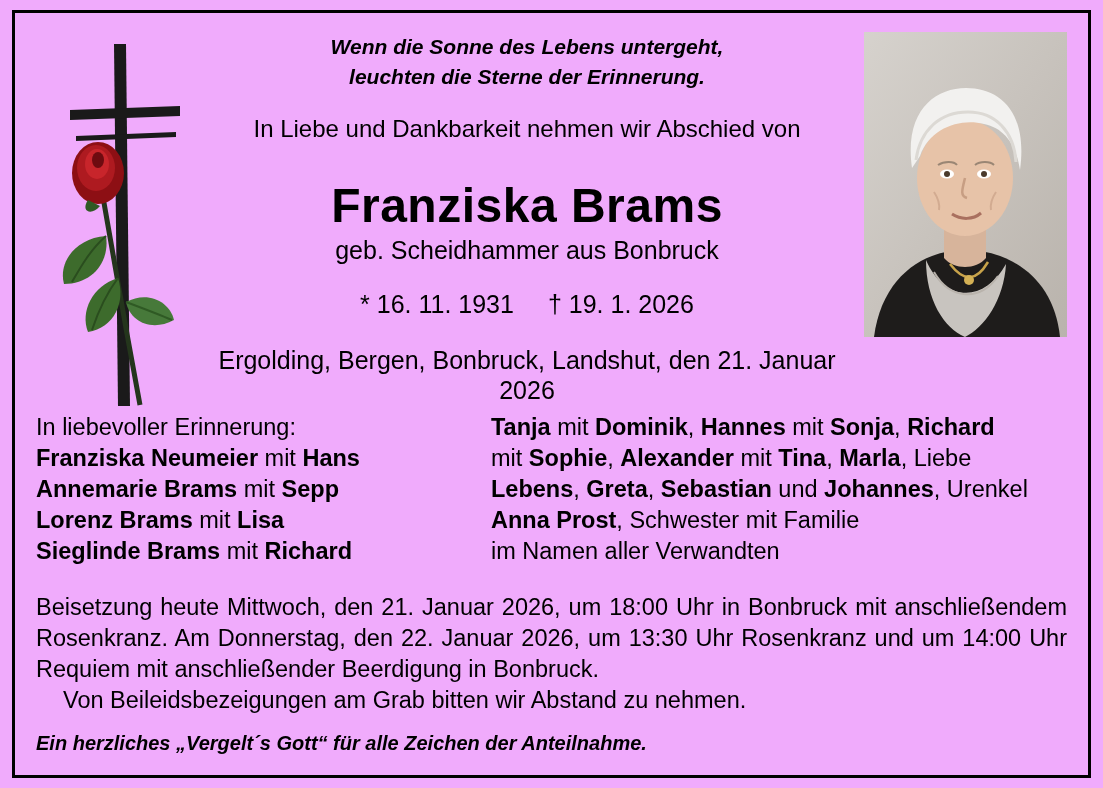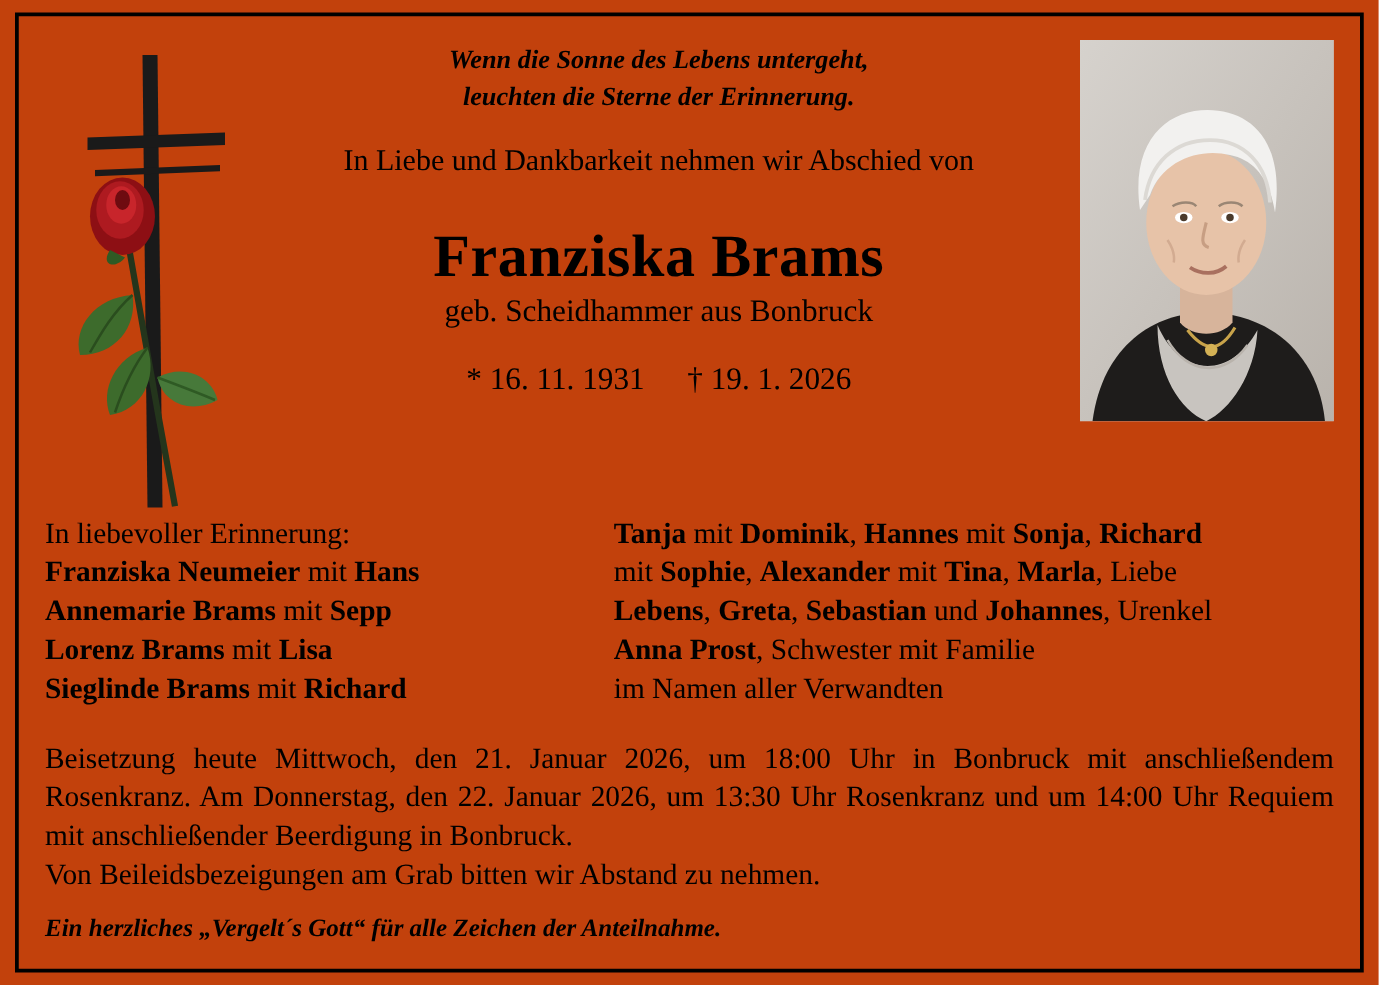--- a/index.html
+++ b/index.html
@@ -4,23 +4,23 @@
 <style>
   html, body {
     margin: 0;
     padding: 0;
     background: #ffffff;
   }
   .page {
     position: relative;
     width: 1103px;
     height: 788px;
-    background: #c2410c;
+    background: #f0abfc;
     box-sizing: border-box;
-    font-family: Liberation Serif, serif;
+    font-family: Liberation Sans, sans-serif;
     color: #000000;
     overflow: hidden;
   }
   .border-frame {
     position: absolute;
     left: 12px;
     top: 10px;
     width: 1079px;
     height: 768px;
     border: 3px solid #000000;
@@ -130,20 +130,21 @@
     top: 572px;
     width: 1031px;
     font-size: 23.5px;
     line-height: 31px;
   }
   .bottom .just {
     text-align: justify;
   }
   .bottom .p2 {
     margin-top: 0;
+    margin-left: 27px;
   }
   .thanks {
     margin-top: 12px;
     font-style: italic;
     font-weight: bold;
     font-size: 20px;
   }
 </style>
 </head>
 <body>
@@ -226,20 +227,21 @@
       <div class="verse">
         <div>Wenn die Sonne des Lebens untergeht,</div>
         <div>leuchten die Sterne der Erinnerung.</div>
       </div>
       <div class="intro">In Liebe und Dankbarkeit nehmen wir Abschied von</div>
       <div class="name">Franziska Brams</div>
       <div class="maiden">geb. Scheidhammer aus Bonbruck</div>
       <div class="dates">
         <span>* 16. 11. 1931</span><span class="gap"></span><span>† 19. 1. 2026</span>
       </div>
+      <div class="places">Ergolding, Bergen, Bonbruck, Landshut, den 21. Januar 2026</div>
     </div>
 
     <div class="family">
       <div class="col-left">
         <div class="line">In liebevoller Erinnerung:</div>
         <div class="line">
           <b>Franziska Neumeier</b><span> mit </span><b>Hans</b>
         </div>
         <div class="line">
           <b>Annemarie Brams</b><span> mit </span><b>Sepp</b>

